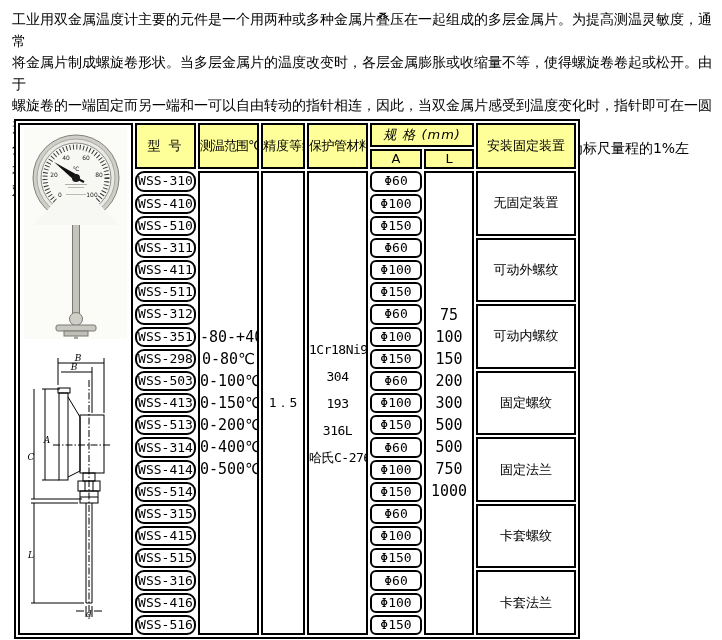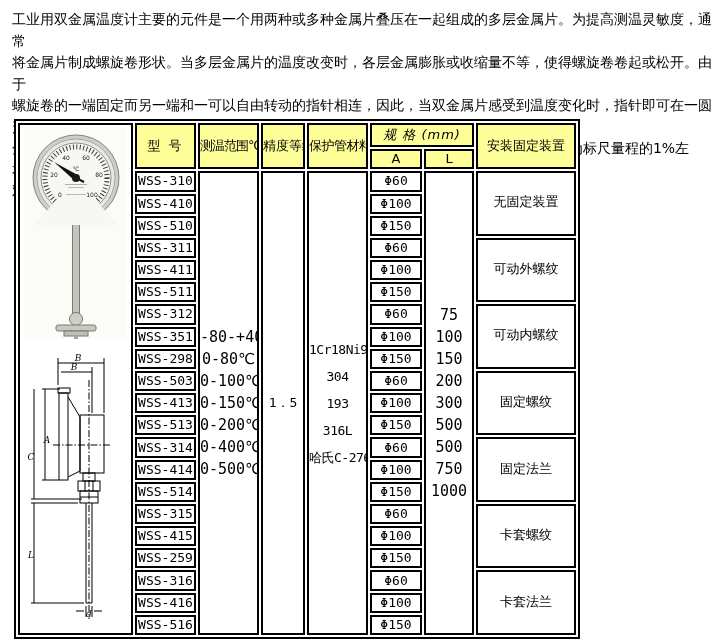--- a/index.html
+++ b/index.html
@@ -31,23 +31,23 @@
   .h1{height:24px;}
   .h2{height:18px;}
   .r {height:20px;}
   .th-model{font-size:14px;letter-spacing:2px;}
   .th-range{font-size:12px;letter-spacing:-1px;}
   .th-acc{font-size:13px;white-space:normal;line-height:15px;}
   .th-mat{font-size:12px;letter-spacing:-0.5px;}
   .th-spec{font-size:13px;letter-spacing:1px;font-style:italic;}
   .th-al{font-size:12px;font-family:"DejaVu Sans Mono",monospace;}
   .th-mount{font-size:14px;}
-  .cell-model{font-size:13px;}
-  .cell-a{font-size:13px;}
-  .cell-mount{font-size:14px;white-space:normal;font-family:Liberation Mono, monospace;}
+  .cell-model{font-size:13px;border-radius:9px;}
+  .cell-a{font-size:13px;border-radius:6px;}
+  .cell-mount{font-size:14px;white-space:normal;font-family:Liberation Sans, sans-serif;}
   .merged{vertical-align:middle;}
   .merged .ln{line-height:22px;font-size:15px;}
   .merged .lnm{line-height:27px;font-size:13px;letter-spacing:-0.5px;}
   .img-cell{vertical-align:top;background:#fff;}
   .img-cell svg{display:block;}
 </style>
 </head>
 <body>
 
 <div class="intro">
@@ -276,21 +276,21 @@
   <tr class="r">
     <td class="cell-model">WSS-315</td>
     <td class="cell-a">Φ60</td>
     <td class="cell-mount" rowspan="3">卡套螺纹</td>
   </tr>
   <tr class="r">
     <td class="cell-model">WSS-415</td>
     <td class="cell-a">Φ100</td>
   </tr>
   <tr class="r">
-    <td class="cell-model">WSS-259</td>
+    <td class="cell-model">WSS-515</td>
     <td class="cell-a">Φ150</td>
   </tr>
 
   <tr class="r">
     <td class="cell-model">WSS-316</td>
     <td class="cell-a">Φ60</td>
     <td class="cell-mount" rowspan="3">卡套法兰</td>
   </tr>
   <tr class="r">
     <td class="cell-model">WSS-416</td>

